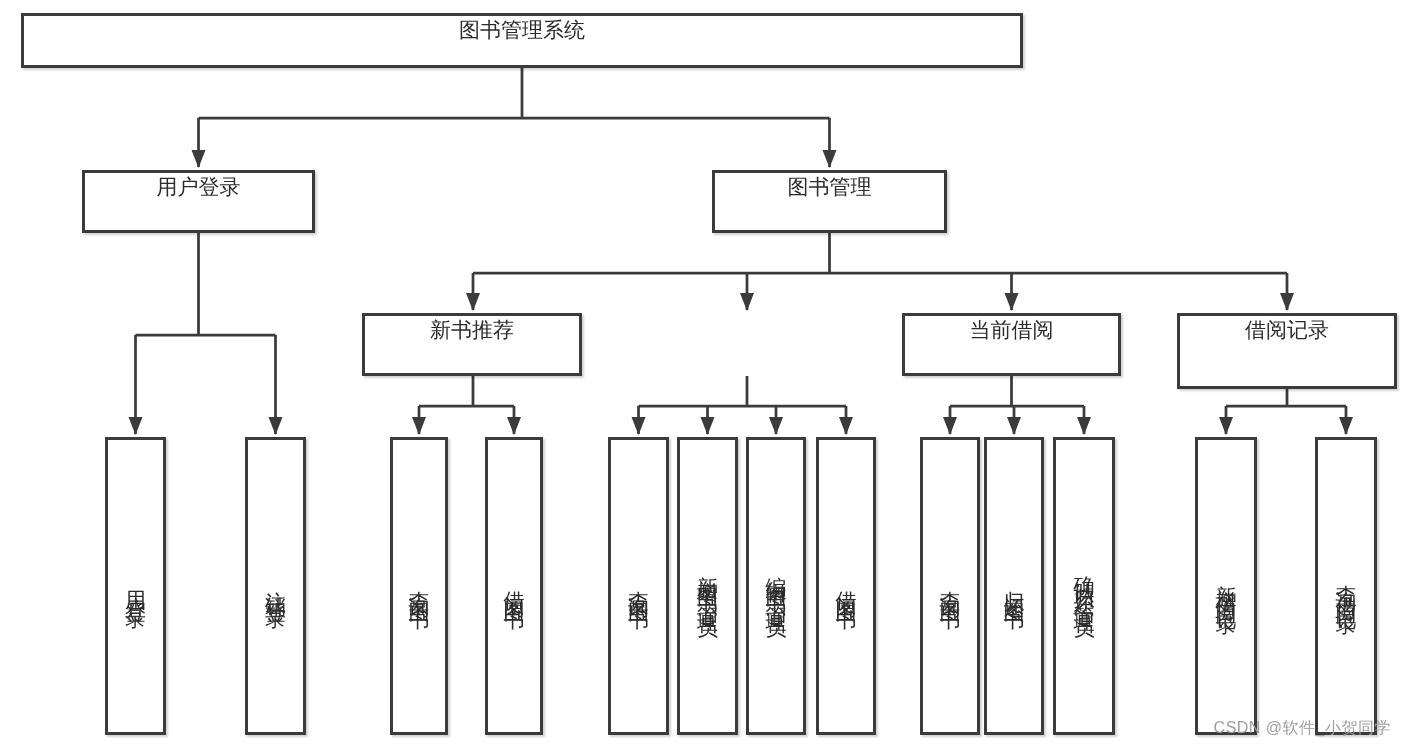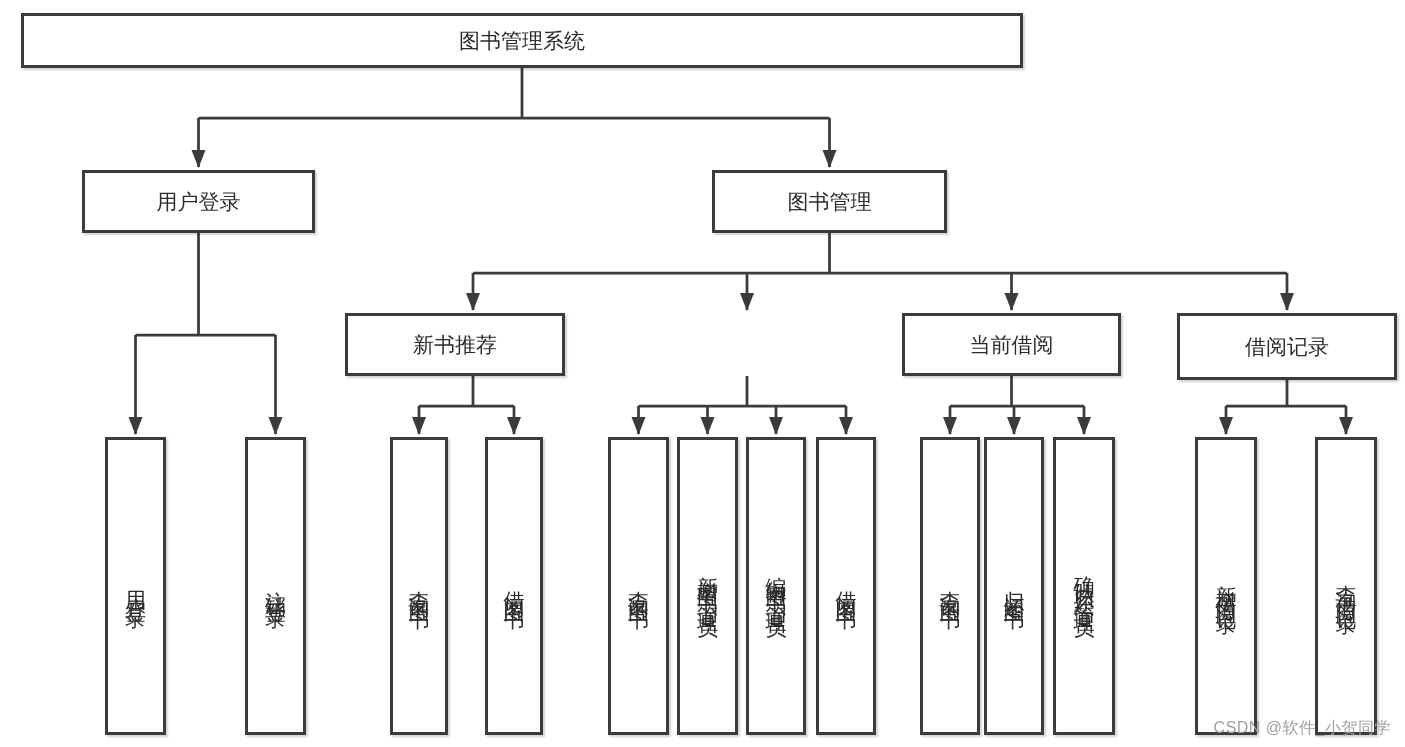--- a/index.html
+++ b/index.html
@@ -19,21 +19,21 @@
     overflow:hidden;
   }
   svg.connectors{position:absolute;left:0;top:0;z-index:1;}
   .ln{stroke:var(--line);stroke-width:2.75;fill:none;}
   .arrowhead{fill:var(--line);}
   .node{
     position:absolute;
     background:#ffffff;
     border:3px solid var(--border);
     box-shadow:2px 2px 2px rgba(0,0,0,0.18);
-    display:flex;align-items:center;justify-content:center;
+    display:flex;justify-content:center;
     z-index:2;
     font-size:21px;
     color:var(--text);
     text-align:center;
   }
   .leaf{
     top:437px;height:298px;
   }
   .leaf .vtext{
     writing-mode:vertical-rl;
@@ -101,27 +101,27 @@
     <span>图书管理系统</span>
   </div>
 
   <div class="node" style="left:82px;top:170px;width:233px;height:63px;">
     <span>用户登录</span>
   </div>
   <div class="node" style="left:712px;top:170px;width:235px;height:63px;">
     <span>图书管理</span>
   </div>
 
-  <div class="node" style="left:345px;top:313px;width:220px;height:63px;">
+  <div class="node" style="left:362px;top:313px;width:220px;height:63px;">
     <span>新书推荐</span>
   </div>
   <div class="node" style="left:902px;top:313px;width:219px;height:63px;">
     <span>当前借阅</span>
   </div>
-  <div class="node" style="left:1177px;top:313px;width:220px;height:67px;">
+  <div class="node" style="left:1177px;top:313px;width:220px;height:76px;">
     <span>借阅记录</span>
   </div>
 
   <div class="node leaf" style="left:105px;width:61px;">
     <span class="vtext">用户登录</span>
   </div>
   <div class="node leaf" style="left:245px;width:61px;">
     <span class="vtext">注销登录</span>
   </div>
 

